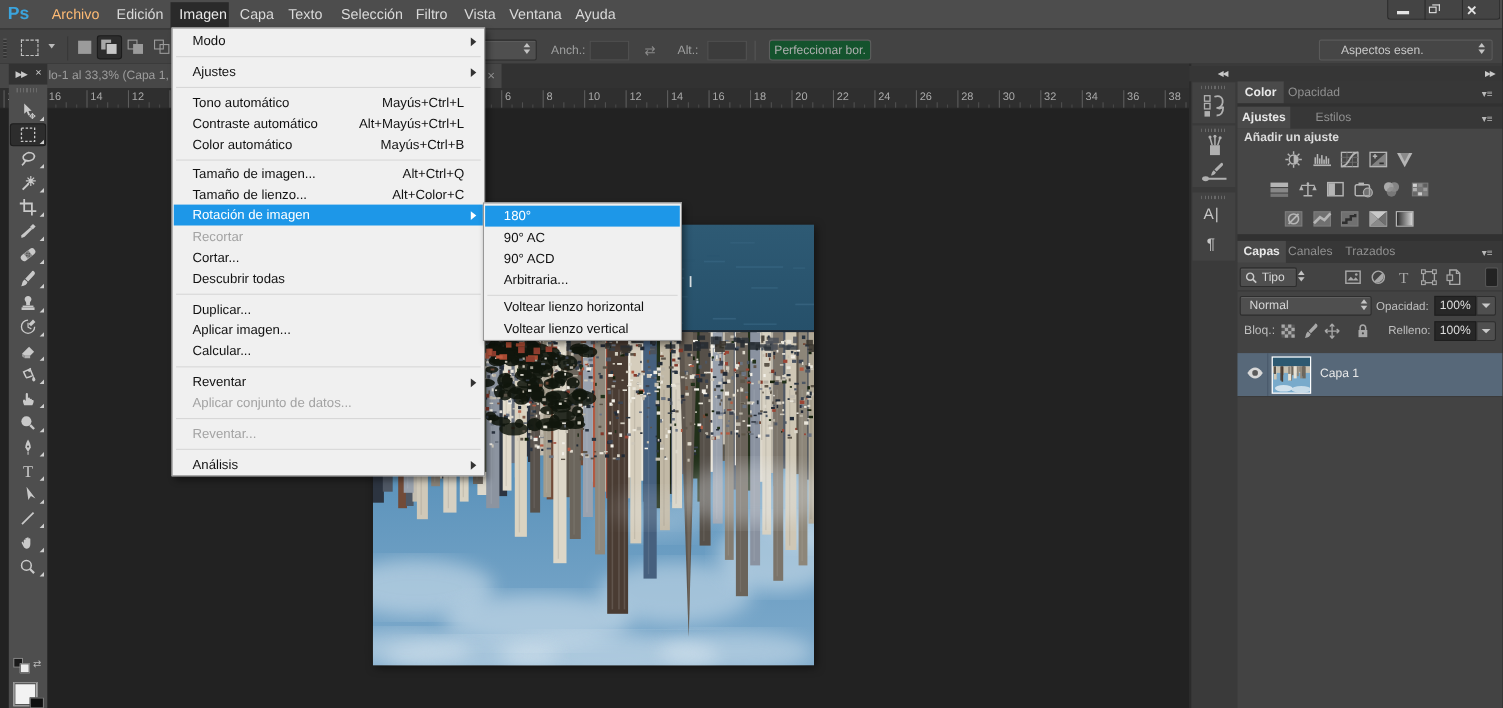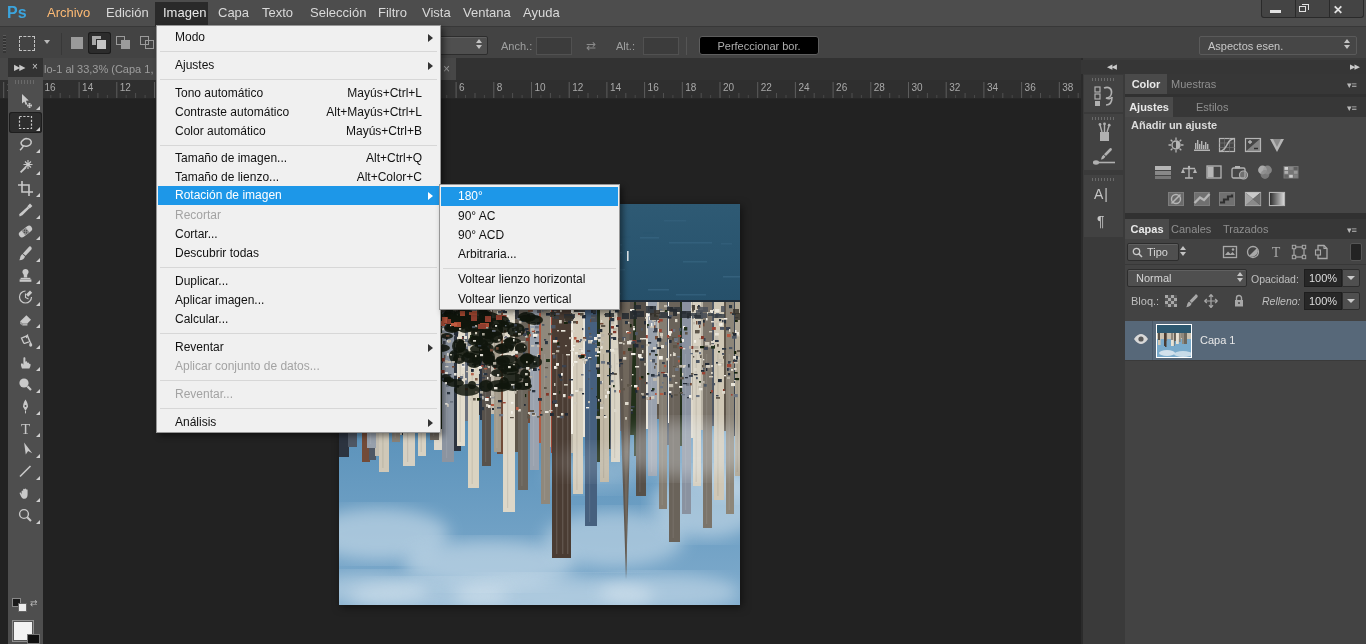--- a/index.html
+++ b/index.html
@@ -83,22 +83,22 @@
       <div class="updn" style="left:476px;top:12px">
         <i class="u"></i>
         <i class="d"></i>
       </div>
       <div class="abs" style="left:501px;top:13px;font-size:11px;color:#9fa0a0;font-weight:normal;white-space:nowrap;">Anch.:</div>
       <div class="abs" style="left:536px;top:10px;width:36px;height:18px;background:#3c3c3c;border:1px solid #515151"></div>
       <div class="abs" style="left:586px;top:12px;color:#8a8a8a;font-size:12px">⇄</div>
       <div class="abs" style="left:616px;top:13px;font-size:11px;color:#9fa0a0;font-weight:normal;white-space:nowrap;">Alt.:</div>
       <div class="abs" style="left:643px;top:10px;width:36px;height:18px;background:#3c3c3c;border:1px solid #515151"></div>
       <div class="abs" style="left:686px;top:10px;width:1px;height:18px;background:#555"></div>
-      <div class="abs" style="left:699px;top:9px;width:120px;height:19px;background:#000000;border:1px solid #5e5e5e;border-radius:3px;color:#aeaeae;font-size:11px;line-height:18px;text-align:center">Perfeccionar bor.</div>
-      <div class="abs" style="left:1199px;top:9px;width:158px;height:19px;background:#464646;border:1px solid #5a5a5a;border-radius:2px;color:#c8c8c8;font-size:11px;line-height:18px;padding-left:8px">Aspectos esen.</div>
+      <div class="abs" style="left:699px;top:9px;width:93px;height:19px;background:#14532d;border:1px solid #5e5e5e;border-radius:3px;color:#aeaeae;font-size:11px;line-height:18px;text-align:center">Perfeccionar bor.</div>
+      <div class="abs" style="left:1199px;top:9px;width:158px;height:19px;background:#464646;border:1px solid #5a5a5a;border-radius:2px;color:#c8c8c8;font-size:11px;line-height:18px;padding-left:19px">Aspectos esen.</div>
       <div class="updn" style="left:1344px;top:12px">
         <i class="u"></i>
         <i class="d"></i>
       </div>
     </div>
     <div class="abs tabbar">
       <div class="doctab">
         <span style="position:absolute;left:44px">lo-1 al 33,3% (Capa 1,</span>
         <span style="position:absolute;left:443px;color:#9a9a9a;font-size:12px">×</span>
       </div>
@@ -2083,21 +2083,21 @@
         <path d="M2,16.5 H24" stroke="#b0b0b0" stroke-width="1.6"></path>
         <ellipse cx="5" cy="16.5" rx="3" ry="2.2" fill="#b0b0b0"></ellipse>
       </svg>
       <div class="abs" style="left:3px;top:117px;width:39px;height:62px;background:#424242"></div>
       <div class="abs" style="left:11px;top:120px;width:22px;height:3px;background:repeating-linear-gradient(90deg,#6a6a6a 0 1px,transparent 1px 3px)"></div>
       <div class="abs" style="left:13px;top:128px;font-size:14px;color:#c6c6c6;font-weight:normal;white-space:nowrap;letter-spacing:1px">A|</div>
       <div class="abs" style="left:16px;top:155px;font-size:14px;color:#c6c6c6;font-weight:normal;white-space:nowrap;">¶</div>
       <div class="abs" style="left:44px;top:16px;width:241px;height:570px;background:#3b3b3b"></div>
       <div class="abs" style="left:44px;top:16px;width:241px;height:20px;background:#373737"></div>
       <div class="tab on" style="left:44px;top:16px;width:42px">Color</div>
-      <div class="tab" style="left:90px;top:16px;width:62px;text-align:left">Muestras</div>
+      <div class="tab" style="left:90px;top:16px;width:62px;text-align:left">Opacidad</div>
       <div class="pmenu" style="left:266px;top:22px">▾≡</div>
       <div class="abs" style="left:44px;top:36px;width:241px;height:3px;background:#313131"></div>
       <div class="abs" style="left:44px;top:39px;width:241px;height:20px;background:#373737"></div>
       <div class="tab on" style="left:44px;top:39px;width:48px">Ajustes</div>
       <div class="tab" style="left:115px;top:39px;width:56px;text-align:left">Estilos</div>
       <div class="pmenu" style="left:266px;top:45px">▾≡</div>
       <div class="abs" style="left:44px;top:59px;width:241px;height:96px;background:#464646"></div>
       <div class="abs" style="left:50px;top:61px;font-size:11px;color:#dcdcdc;font-weight:bold;white-space:nowrap;">Añadir un ajuste</div>
       <div class="abs" style="left:84px;top:78px"><svg width="22" height="18" viewBox="0 0 22 18">
           <circle cx="11" cy="9" r="4" fill="none" stroke="#b5b5b5" stroke-width="1.4"></circle>
@@ -2268,21 +2268,21 @@
           <path d="M5,8.4 L7.6,10.6 C7,12.6 5.4,14 2.2,14.2 C3.2,12.8 2.9,11.6 3.6,10.2 C4,9.4 4.5,8.8 5,8.4 Z" fill="#a8a8a8"></path>
         </svg></div>
       <div class="abs" style="left:122px;top:235px"><svg width="16" height="16" viewBox="0 0 16 16">
           <path d="M8,1.5 V14.5 M1.5,8 H14.5 M8,1.5 l-2,2.4 M8,1.5 l2,2.4 M8,14.5 l-2,-2.4 M8,14.5 l2,-2.4 M1.5,8 l2.4,-2 M1.5,8 l2.4,2 M14.5,8 l-2.4,-2 M14.5,8 l-2.4,2" stroke="#a8a8a8" stroke-width="1.2" fill="none"></path>
         </svg></div>
       <div class="abs" style="left:150px;top:235px"><svg width="16" height="16" viewBox="0 0 16 16">
           <rect x="4" y="7" width="8" height="6.5" fill="#a8a8a8"></rect>
           <path d="M5.5,7 V5 a2.5,2.5 0 0 1 5,0 V7" fill="none" stroke="#a8a8a8" stroke-width="1.4"></path>
           <circle cx="8" cy="10" r="1" fill="#474747"></circle>
         </svg></div>
-      <div class="abs" style="left:181px;top:237px;font-size:10.5px;color:#bfbfbf;font-weight:normal;white-space:nowrap;font-style:italic;">Relleno:</div>
+      <div class="abs" style="left:181px;top:237px;font-size:10.5px;color:#bfbfbf;font-weight:normal;white-space:nowrap;">Relleno:</div>
       <div class="abs" style="left:223px;top:234px;width:38px;height:18px;background:#272727;border:1px solid #1e1e1e;color:#dedede;font-size:11px;line-height:17px;text-align:center">100%</div>
       <div class="abs" style="left:261px;top:234px;width:18px;height:18px;background:#4f4f4f;border:1px solid #2d2d2d;border-radius:0 2px 2px 0"></div>
       <div class="abs" style="left:266px;top:241px;width:0;height:0;border-top:4px solid #c9c9c9;border-left:4px solid transparent;border-right:4px solid transparent"></div>
       <div class="abs" style="left:44px;top:263px;width:241px;height:39px;background:#576879"></div>
       <svg class="abs" style="left:52px;top:275px" width="16" height="12" viewBox="0 0 16 12">
         <path d="M1,6 C3,2.5 6,1 8,1 C10,1 13,2.5 15,6 C13,9.5 10,11 8,11 C6,11 3,9.5 1,6 Z" fill="#d8d8d8"></path>
         <circle cx="8" cy="6" r="2.6" fill="#5a5a5a"></circle>
       </svg>
       <div class="abs" style="left:71px;top:263px;width:1px;height:39px;background:#49596a"></div>
       <div class="abs" style="left:75px;top:266px;width:36px;height:34px;background:#fff;padding:1px"><svg width="34" height="32" viewBox="0 0 34 32">

